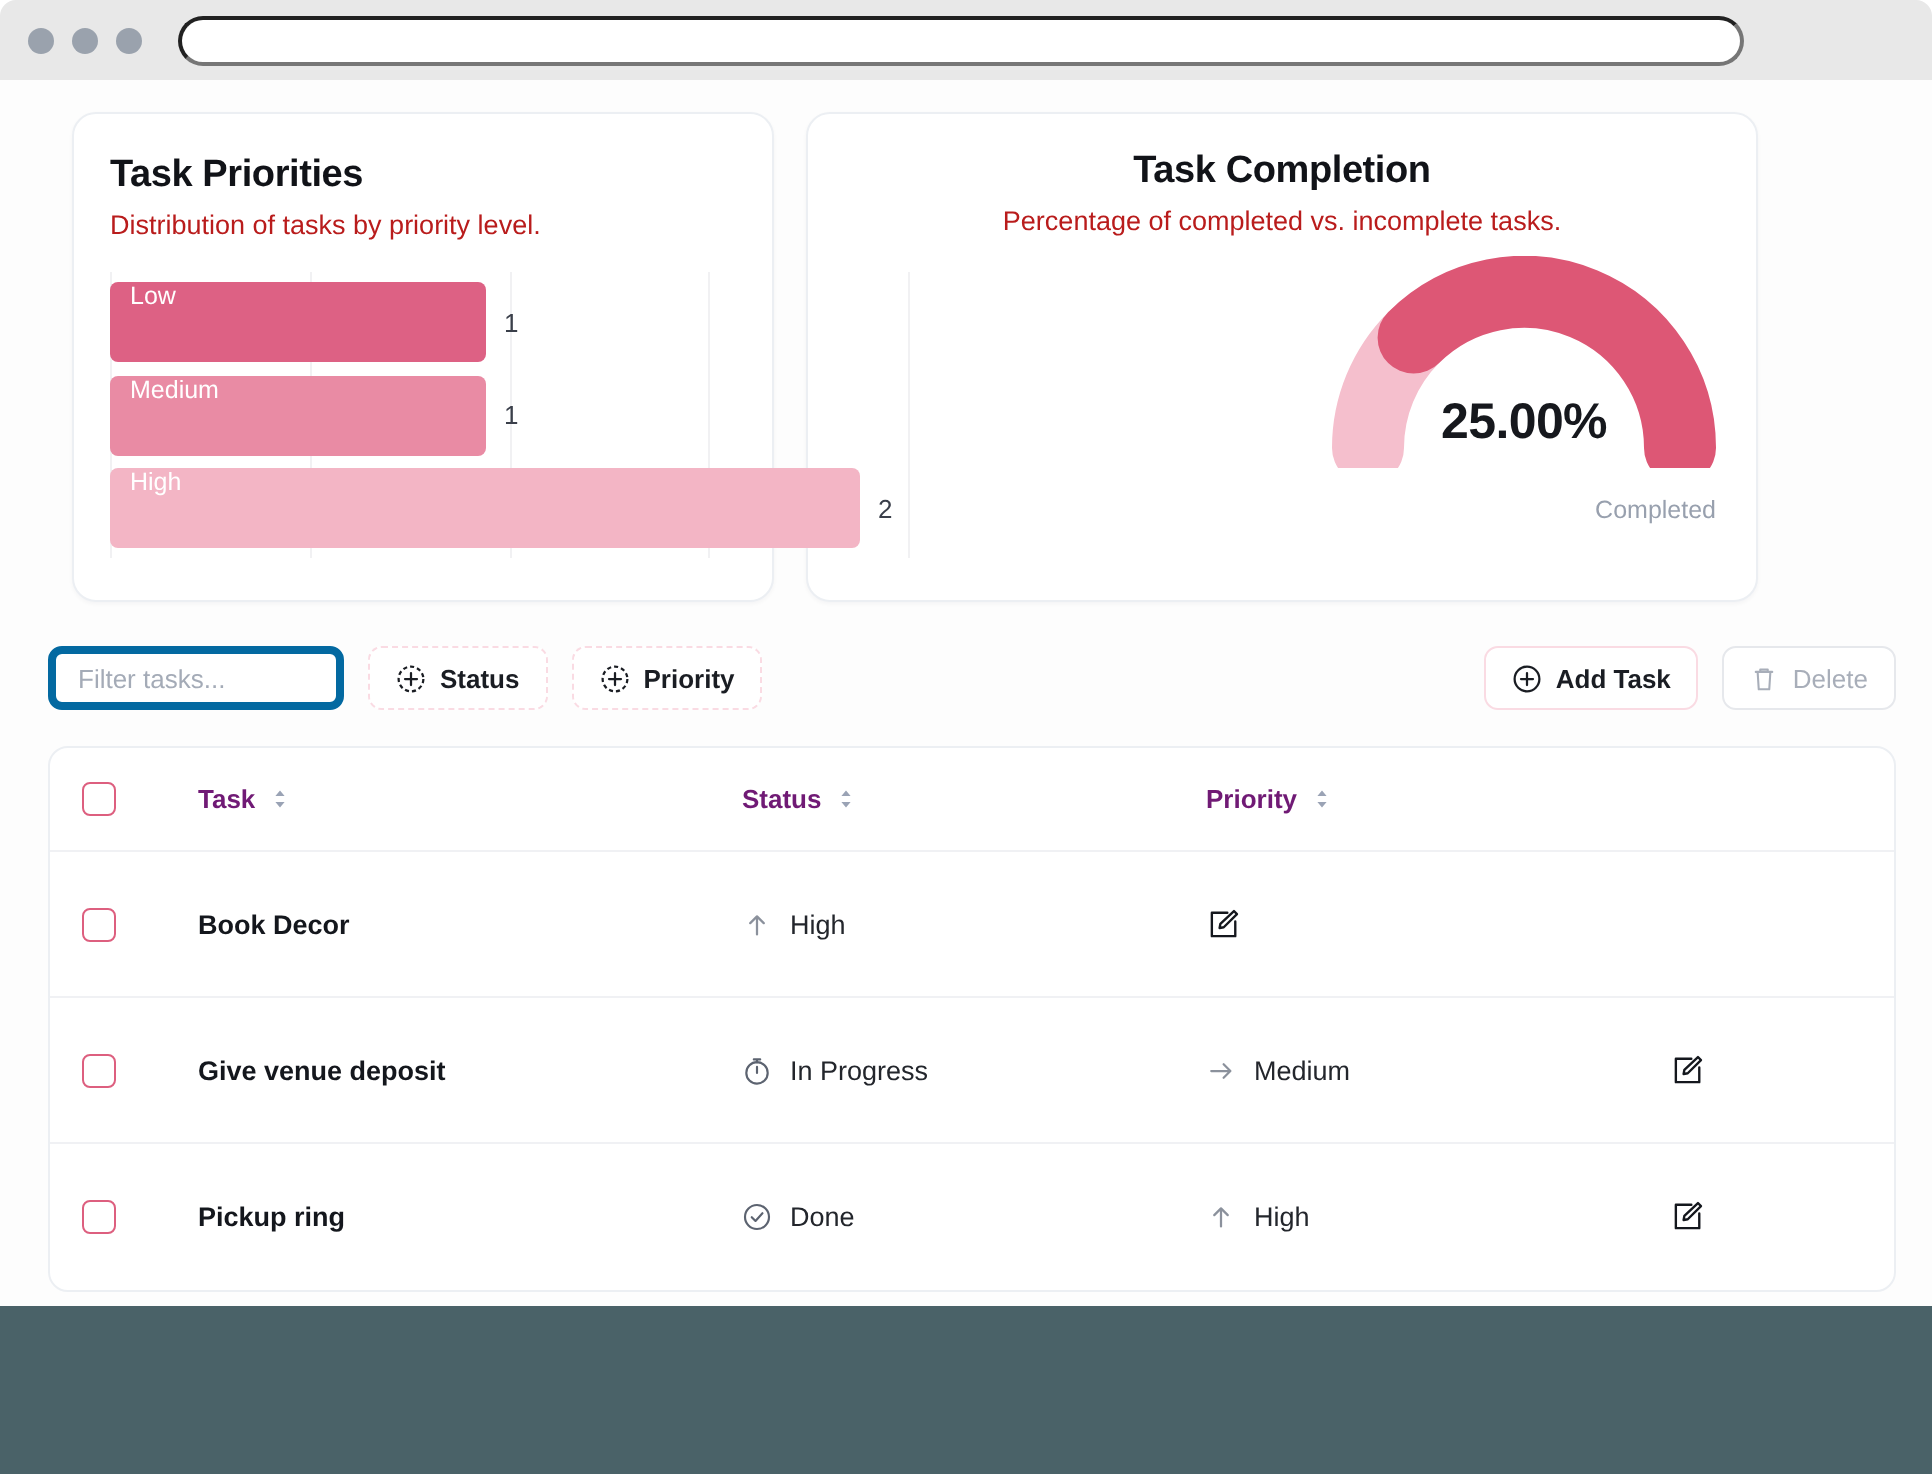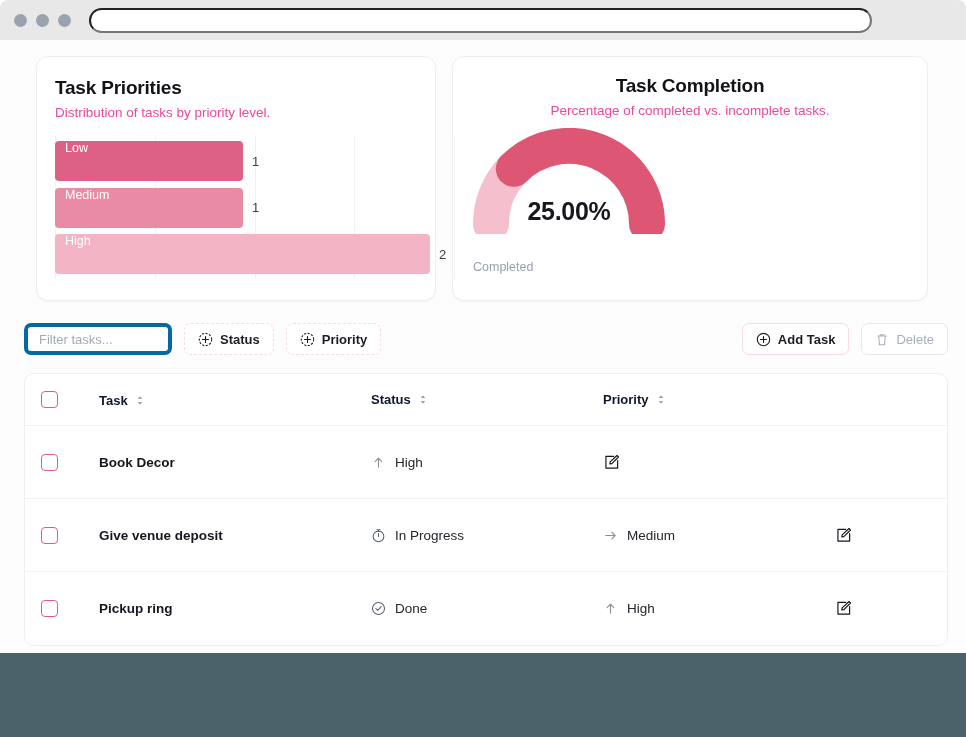--- a/index.html
+++ b/index.html
@@ -41,32 +41,32 @@
     display: flex;
     gap: 16px;
     padding: 16px 30px 0 36px;
   }
   .card {
     background: #ffffff;
     border: 1px solid #eceff3;
     border-radius: 12px;
     box-shadow: 0 1px 2px rgba(16,24,40,.04);
   }
-  .card-priorities { width: 400px; height: 245px; padding: 20px 22px 14px 18px; }
+  .card-priorities { width: 351px; height: 245px; padding: 20px 22px 14px 18px; }
   .card-completion { width: 476px; height: 245px; padding: 18px 20px; }
 
   .card-title {
     font-size: 19px;
     font-weight: 700;
     color: #111318;
     letter-spacing: -0.2px;
   }
   .card-sub {
     font-size: 13.5px;
-    color: #ec4899;
+    color: #b91c1c;
     margin-top: 6px;
   }
   .card-completion .card-title,
   .card-completion .card-sub { text-align: center; }
 
   
   .chart {
     position: relative;
     margin-top: 16px;
     height: 143px;
@@ -100,37 +100,37 @@
     font-size: 13px;
     color: #3a3f4a;
     margin-left: 9px;
   }
 
   
   .gauge-wrap {
     margin-top: 10px;
     display: flex;
     flex-direction: column;
-    align-items: flex-start;
+    align-items: flex-end;
     position: relative;
   }
   .gauge { position: relative; width: 192px; height: 106px; }
   .gauge svg { display: block; }
   .gauge-value {
     position: absolute;
     left: 0; right: 0;
     bottom: 8px;
     text-align: center;
     font-size: 25px;
     font-weight: 700;
     color: #16181d;
     letter-spacing: -0.3px;
   }
   .gauge-label {
-    margin-top: 26px;
+    margin-top: 14px;
     font-size: 12.5px;
     color: #98a0ae;
   }
 
   
   .toolbar {
     display: flex;
     align-items: center;
     padding: 22px 18px 0 24px;
   }
@@ -198,21 +198,21 @@
   }
   .col-cb { width: 58px; display: flex; align-items: center; }
   .col-task { width: 272px; }
   .col-status { width: 232px; display: flex; align-items: center; gap: 9px; }
   .col-prio { width: 232px; display: flex; align-items: center; gap: 9px; }
   .col-act { flex: 1; display: flex; justify-content: flex-start; }
 
   .th {
     font-size: 13px;
     font-weight: 700;
-    color: #0f172a;
+    color: #701a75;
     display: inline-flex;
     align-items: center;
     gap: 7px;
     cursor: pointer;
   }
   .cell-task { font-size: 13.5px; font-weight: 700; color: #14171d; }
   .cell-txt { font-size: 13.5px; color: #23262c; }
   .ico { display: inline-flex; align-items: center; justify-content: center; }
   .edit-btn { cursor: pointer; }
 

